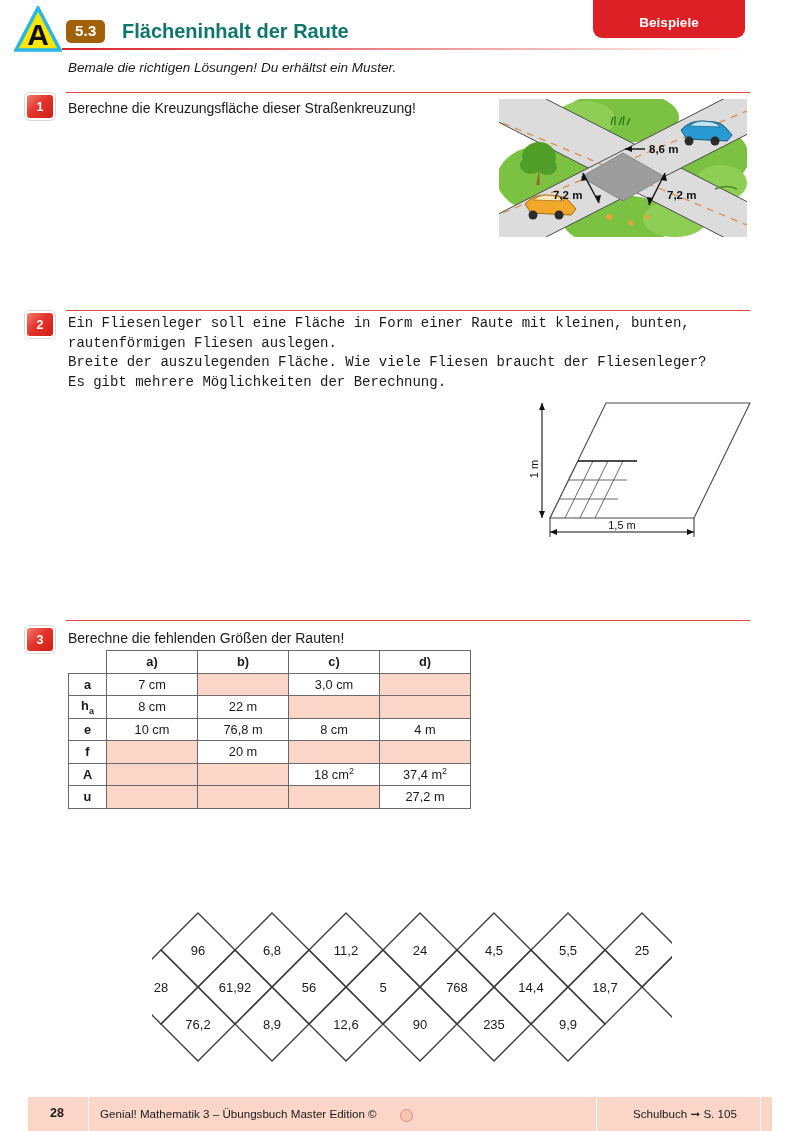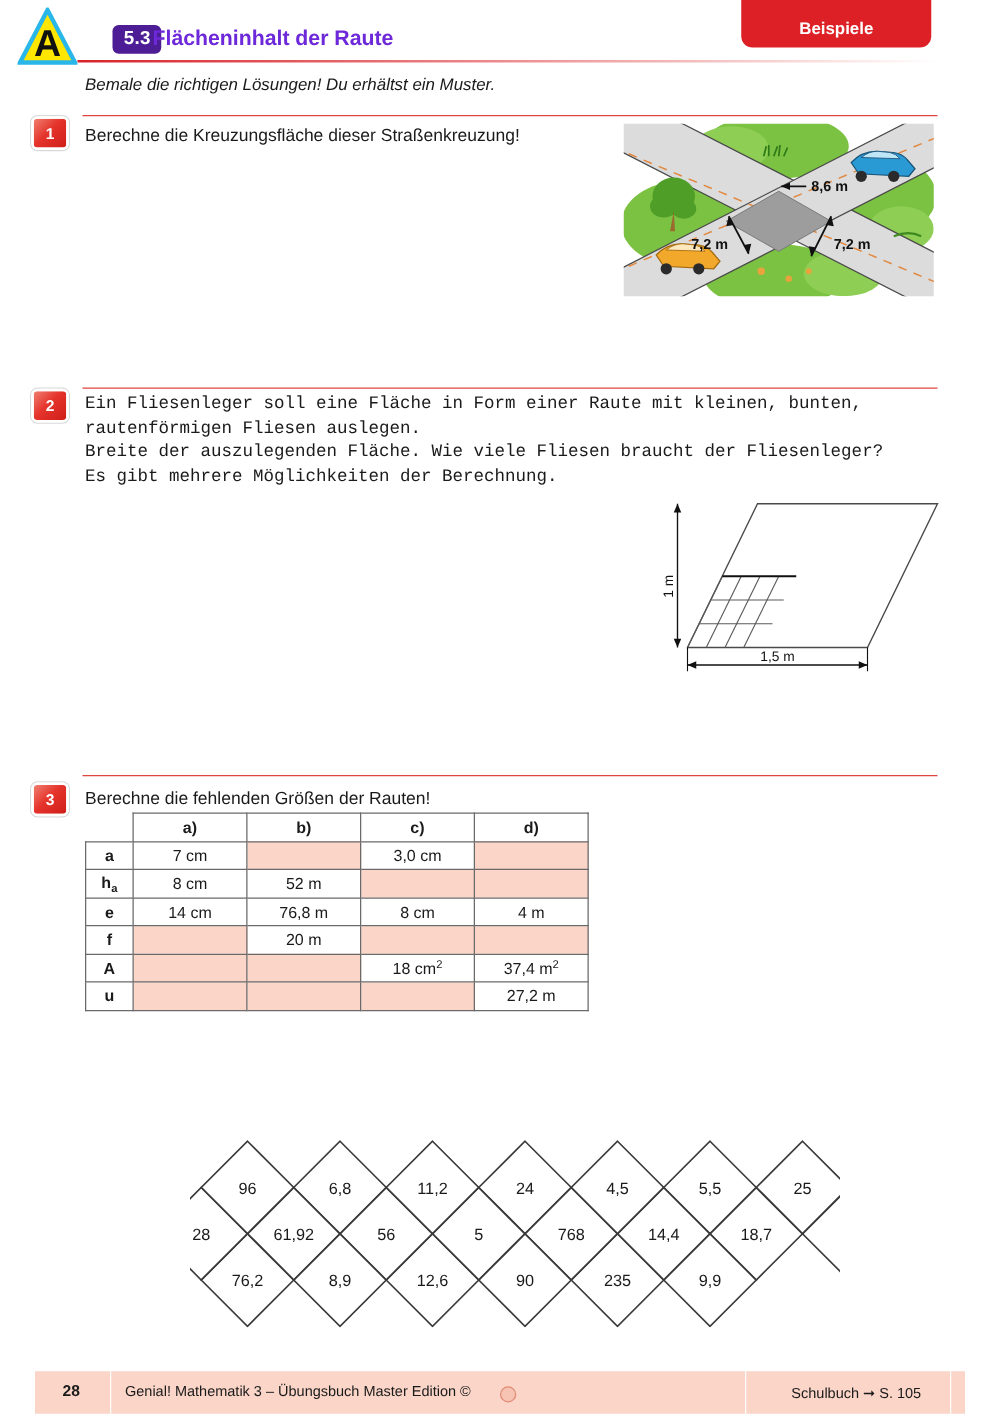--- a/index.html
+++ b/index.html
@@ -15,30 +15,29 @@
 
   
   .header {
     position:absolute; left:0; top:0; width:800px; height:52px;
   }
   .logo {
     position:absolute; left:14px; top:6px; width:48px; height:46px;
   }
   .chapter-badge {
     position:absolute; left:66px; top:20px;
-    background:#4c1d95; color:#ffffff;
+    background:#a16207; color:#ffffff;
     font-weight:bold; font-size:15px;
     padding:2px 9px 3px 9px; border-radius:5px;
     letter-spacing:0.2px;
     line-height:18px;
-    margin-left:24px;
   }
   .chapter-title {
     position:absolute; left:122px; top:20px;
-    color:#6d28d9; font-weight:bold; font-size:17px;
+    color:#0f766e; font-weight:bold; font-size:20px;
     line-height:22px; white-space:nowrap;
   }
   .tab-beispiele {
     position:absolute; left:593px; top:-12px; width:152px; height:50px;
     background:#dd2026; color:#fff;
     border-radius:0 0 9px 9px;
     font-weight:bold; font-size:13.5px;
     display:flex; align-items:flex-end; justify-content:center;
     padding-bottom:8px;
   }
@@ -288,27 +287,27 @@
       <tr>
         <td class="rowhead">a</td>
         <td>7 cm</td>
         <td class="shaded"></td>
         <td>3,0 cm</td>
         <td class="shaded"></td>
       </tr>
       <tr>
         <td class="rowhead">h<span class="sub">a</span></td>
         <td>8 cm</td>
-        <td>52 m</td>
+        <td>22 m</td>
         <td class="shaded"></td>
         <td class="shaded"></td>
       </tr>
       <tr>
         <td class="rowhead">e</td>
-        <td>14 cm</td>
+        <td>10 cm</td>
         <td>76,8 m</td>
         <td>8 cm</td>
         <td>4 m</td>
       </tr>
       <tr>
         <td class="rowhead">f</td>
         <td class="shaded"></td>
         <td>20 m</td>
         <td class="shaded"></td>
         <td class="shaded"></td>

